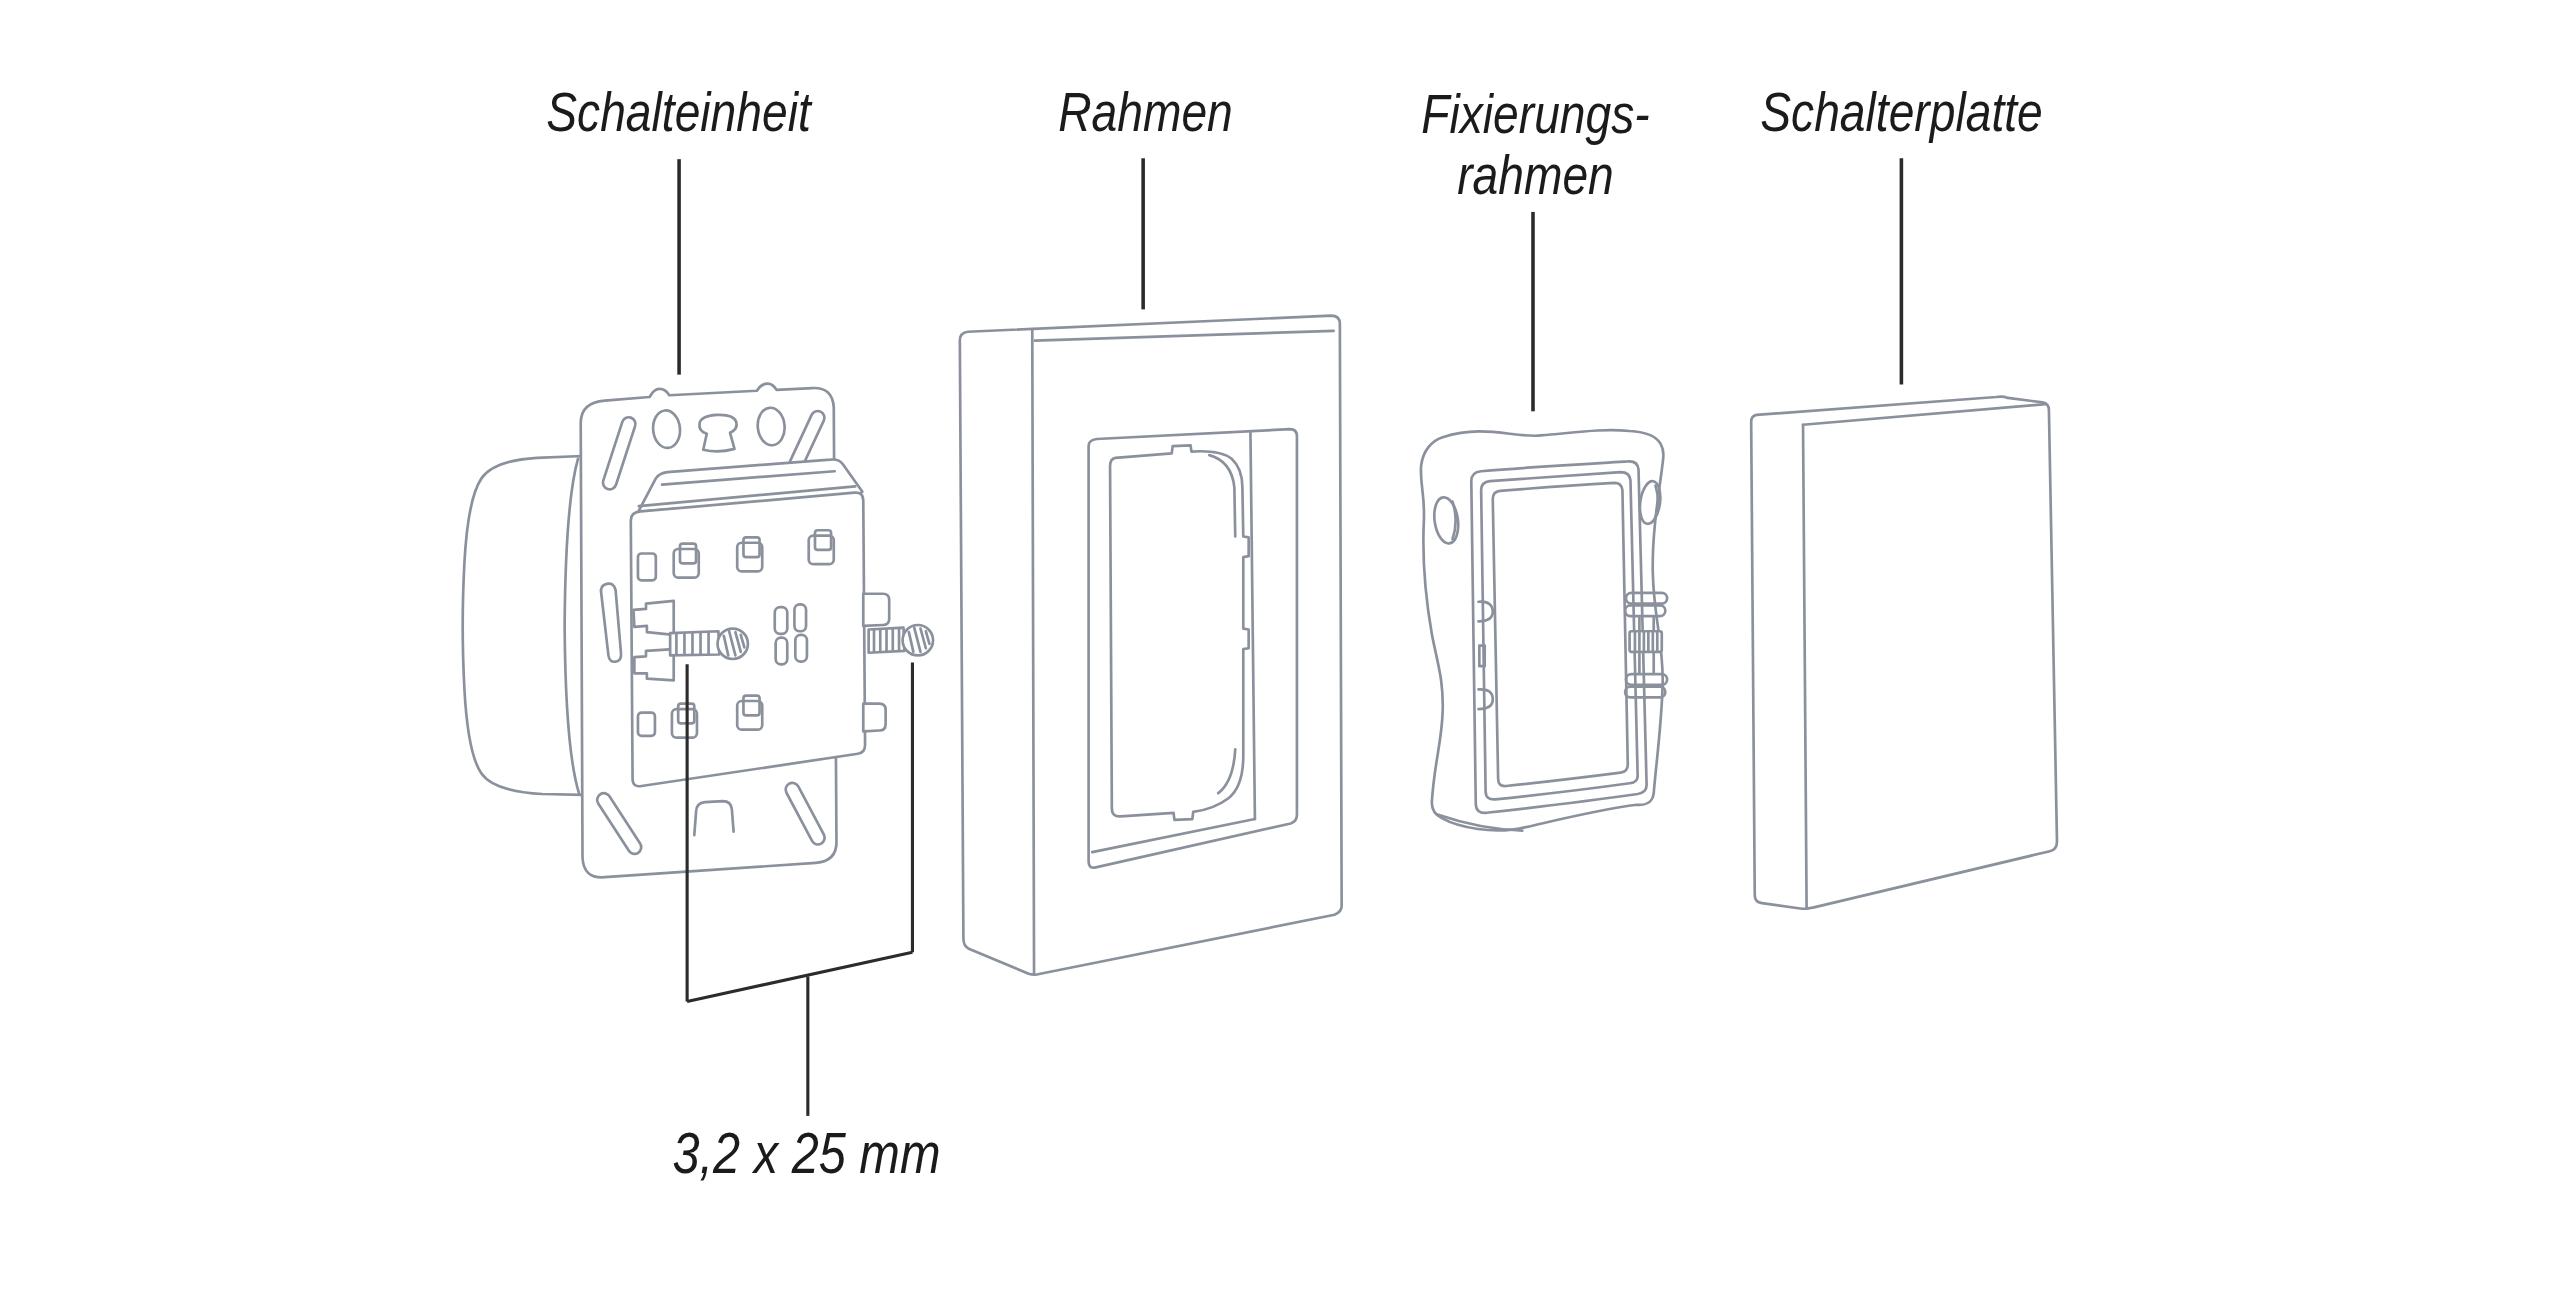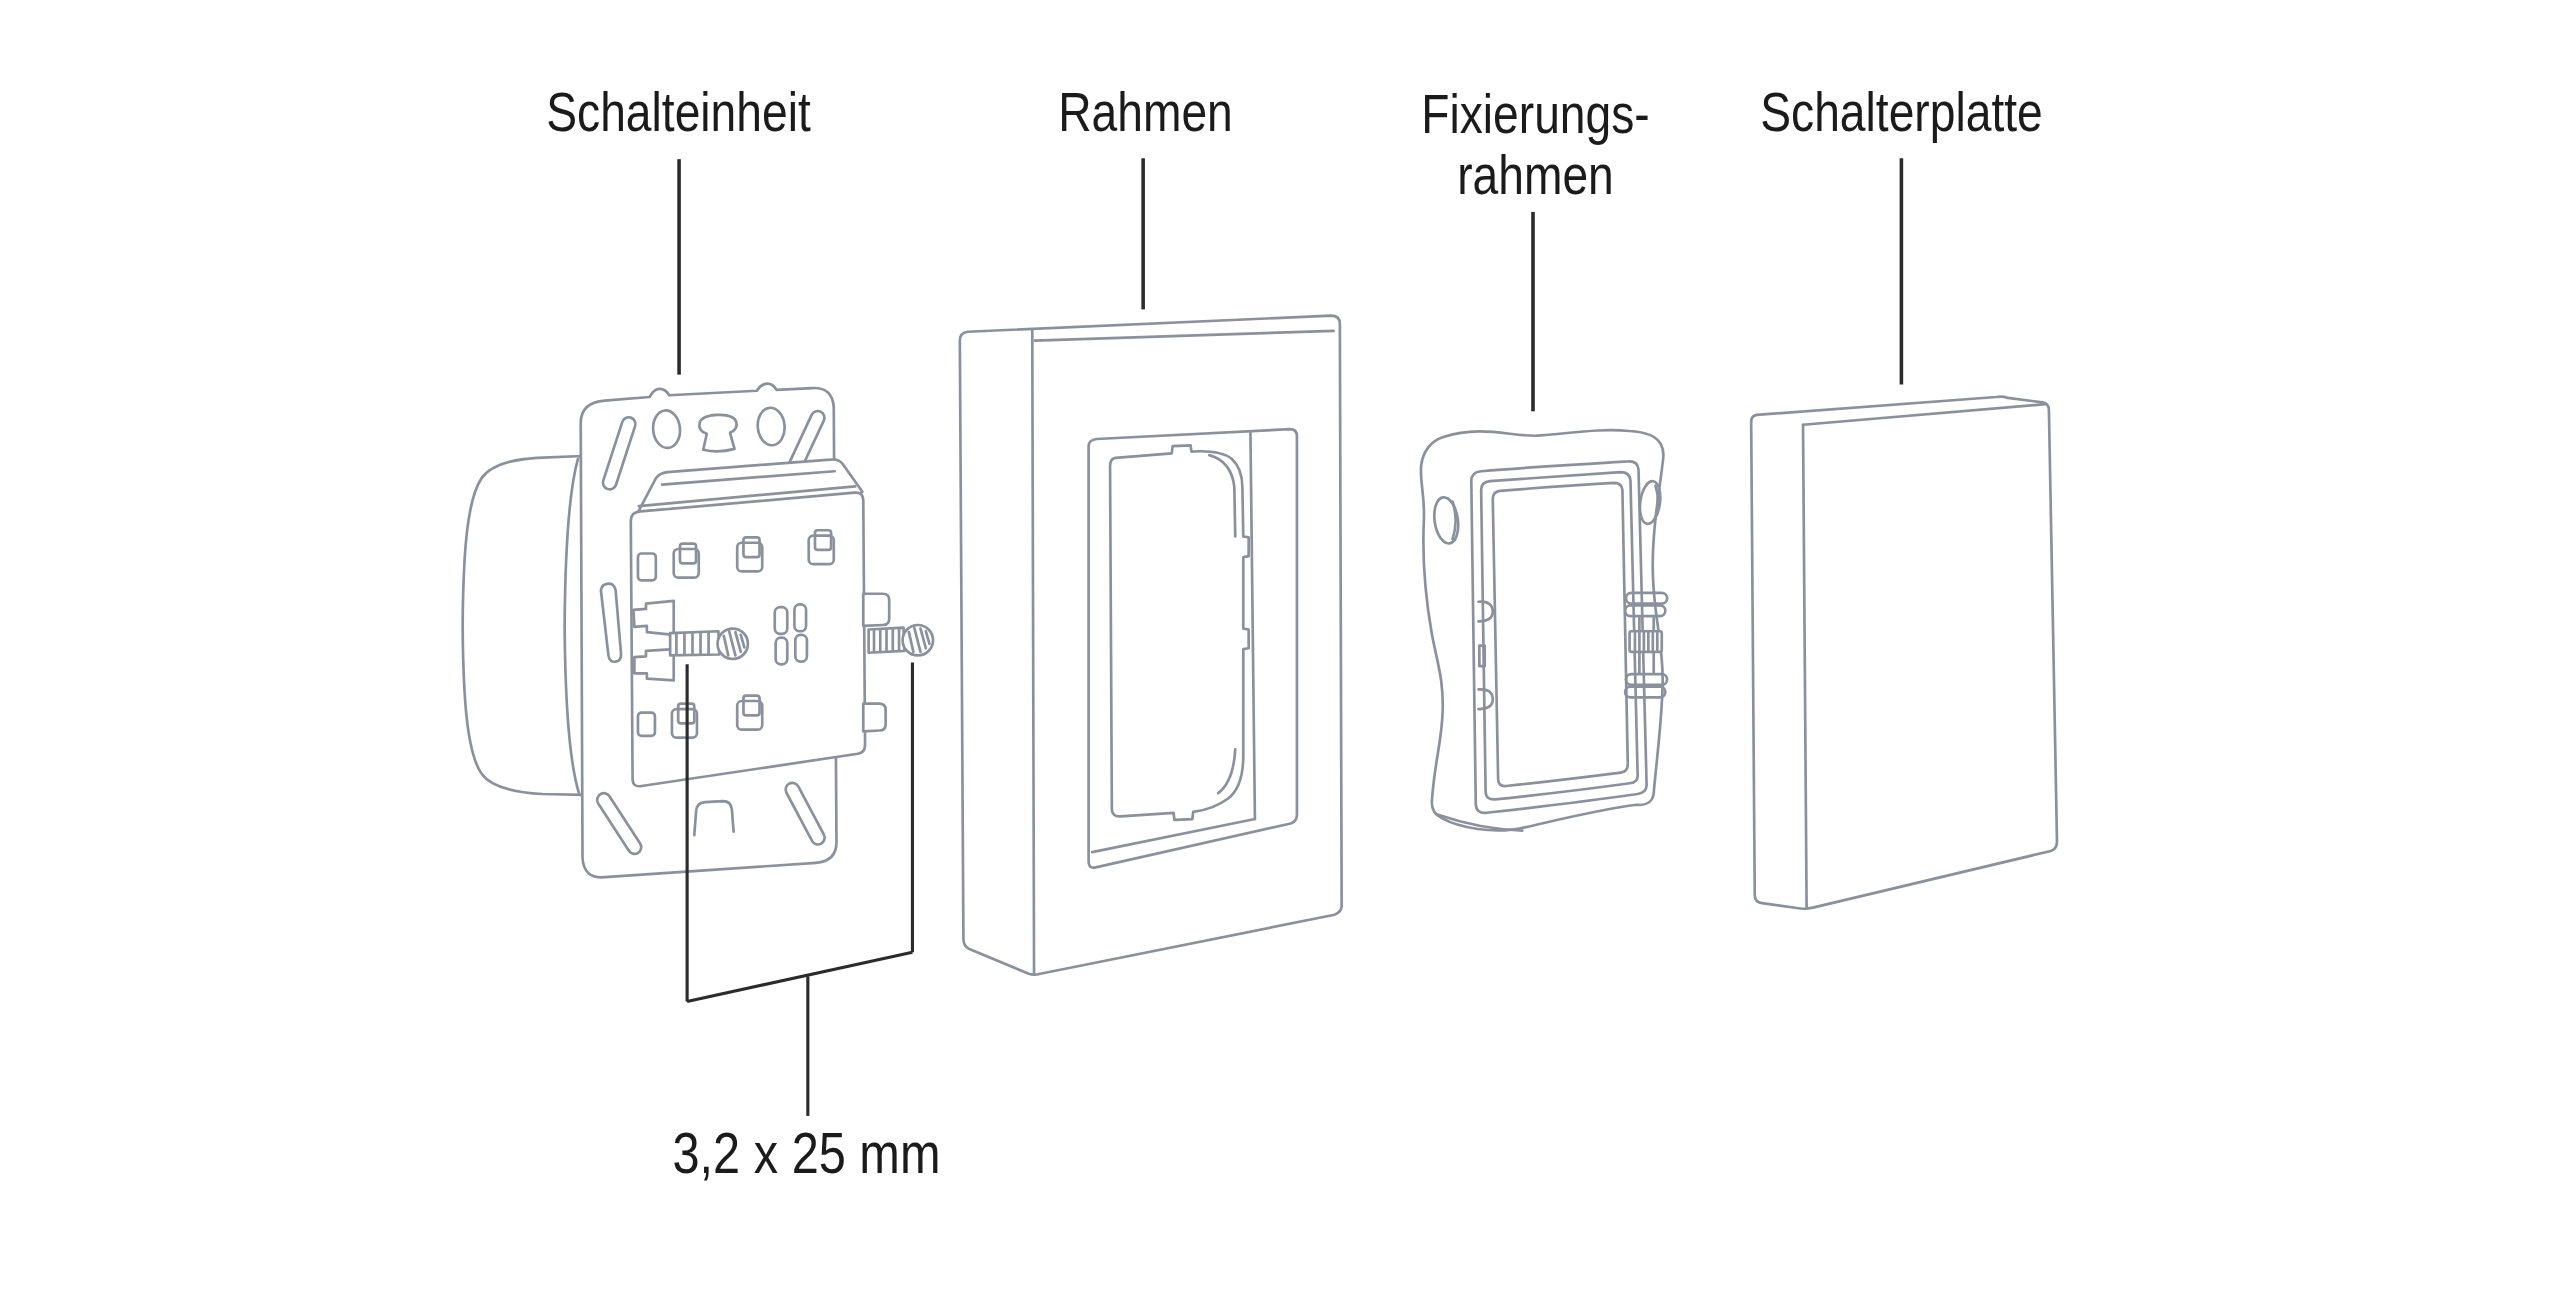--- a/index.html
+++ b/index.html
@@ -3,21 +3,21 @@
 <meta charset="utf-8">
 <style>
   html,body { margin:0; padding:0; }
   body {
     width:2576px; height:1301px;
     background:#ffffff;
     position:relative;
     overflow:hidden;
     font-family:"Liberation Sans", sans-serif;
   }
-  #stage { position:absolute; left:0; top:0; width:2136px; height:1301px; }
+  #stage { position:absolute; left:0; top:0; width:2136px; height:1301px;font-style:italic; }
   svg.drawing { position:absolute; left:0; top:0; }
   .label {
     position:absolute;
     font-size:55px;
     line-height:57px;
     font-weight:400;
     color:#1b1b1b;
     text-align:center;
     transform:scaleX(0.84);
     transform-origin:center top;

